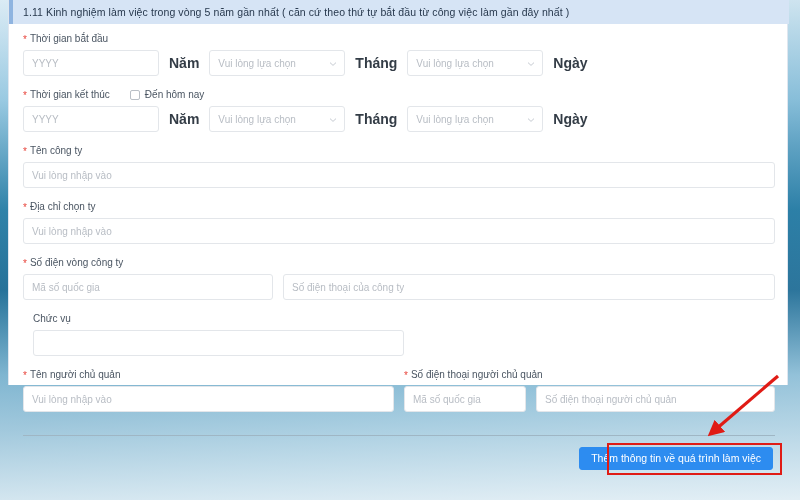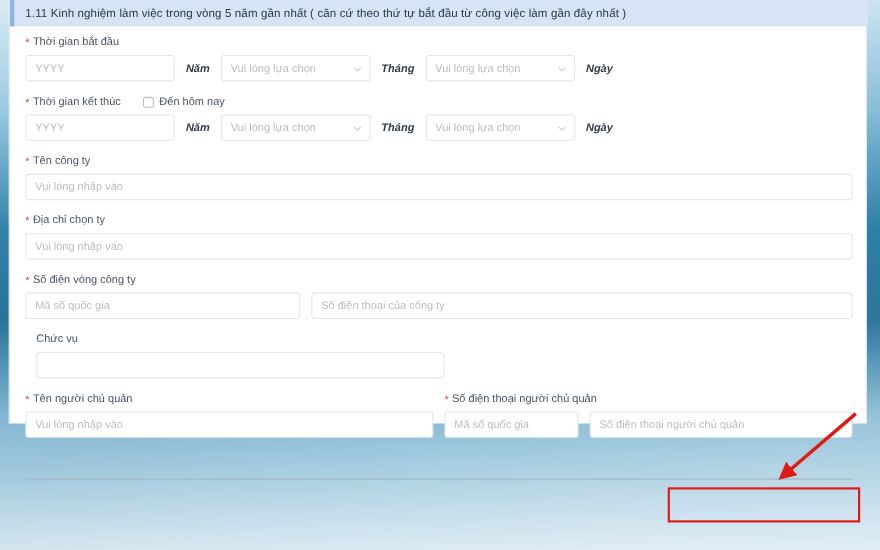--- a/index.html
+++ b/index.html
@@ -72,36 +72,35 @@
   }
   .req {
     color: #e8453c;
     font-size: 10px;
     margin-right: 3px;
     line-height: 10px;
     position: relative;
     top: 1px;
   }
   .inline-label {
-    font-size: 10px;
+    font-size: 14px;
     color: #333c46;
     font-weight: bold;
     white-space: nowrap;
-    font-style: italic;
   }
   .ctrl {
     height: 24px;
     border: 1px solid #e3e6ea;
     border-radius: 3px;
     background: #fff;
     font-size: 10px;
     color: #222;
     display: flex;
     align-items: center;
-    padding: 0 8px;
+    padding: 12px 8px;
     position: relative;
   }
   .ctrl .ph { color: #b8bdc4; font-size: 10px; white-space: nowrap; overflow: hidden; }
   .select .chev {
     position: absolute;
     right: 8px; top: 50%;
     margin-top: -3px;
     width: 7px; height: 7px;
   }
   .select .chev svg { display: block; }
@@ -313,20 +312,23 @@
             <span class="ph">Số điện thoại người chủ quản</span>
           </div>
         </div>
       </div>
     </div>
 
   </div>
 
   <div id="divider"></div>
 
+  <div id="footer">
+    <button id="submit-button">Thêm thông tin về quá trình làm việc</button>
+  </div>
 
 </div>
 
 <div id="annot-box"></div>
 <div id="annot-arrow">
   <svg width="100" height="72" viewBox="0 0 100 72">
     <defs>
       <marker id="arrowhead" markerWidth="5" markerHeight="5" refX="2" refY="2.5" orient="auto">
         <path d="M0,0 L5,2.5 L0,5 z" fill="#e01b15"></path>
       </marker>

